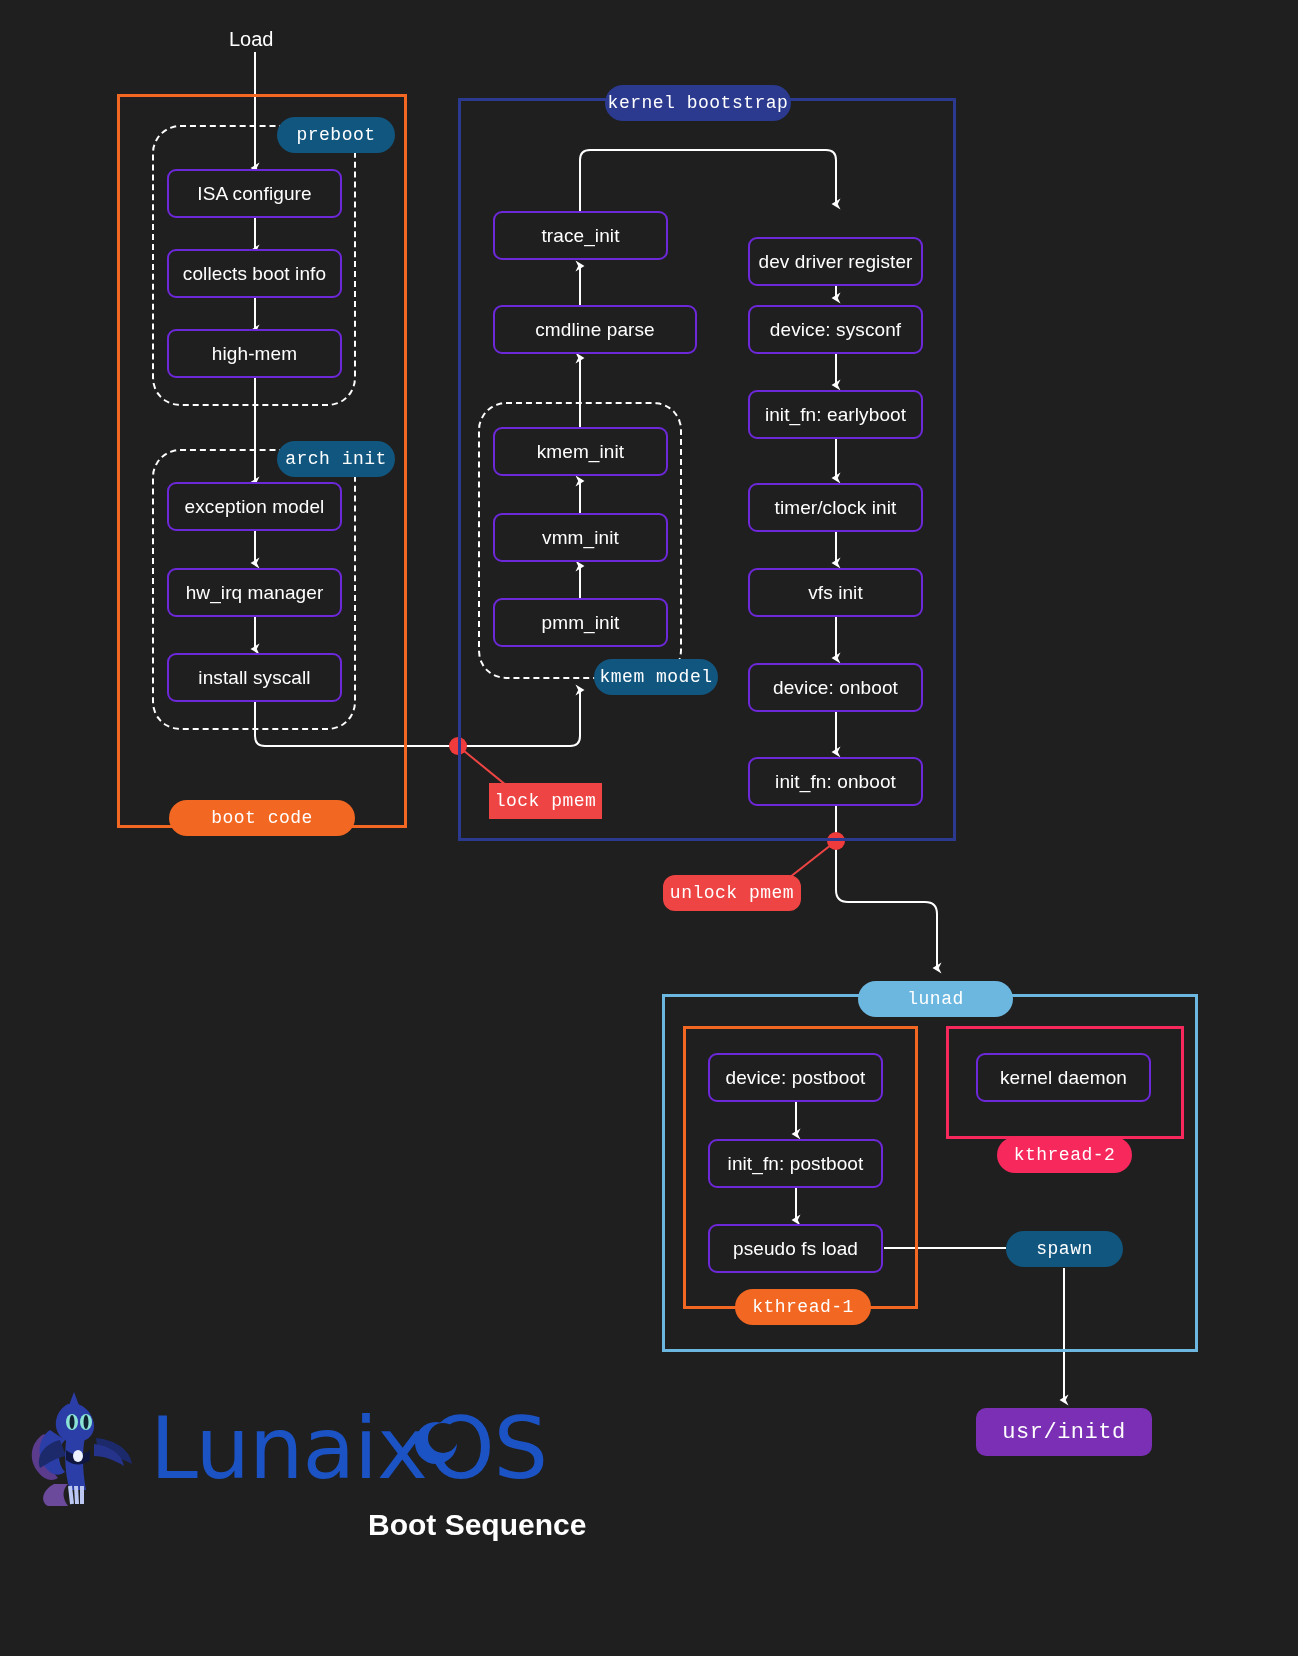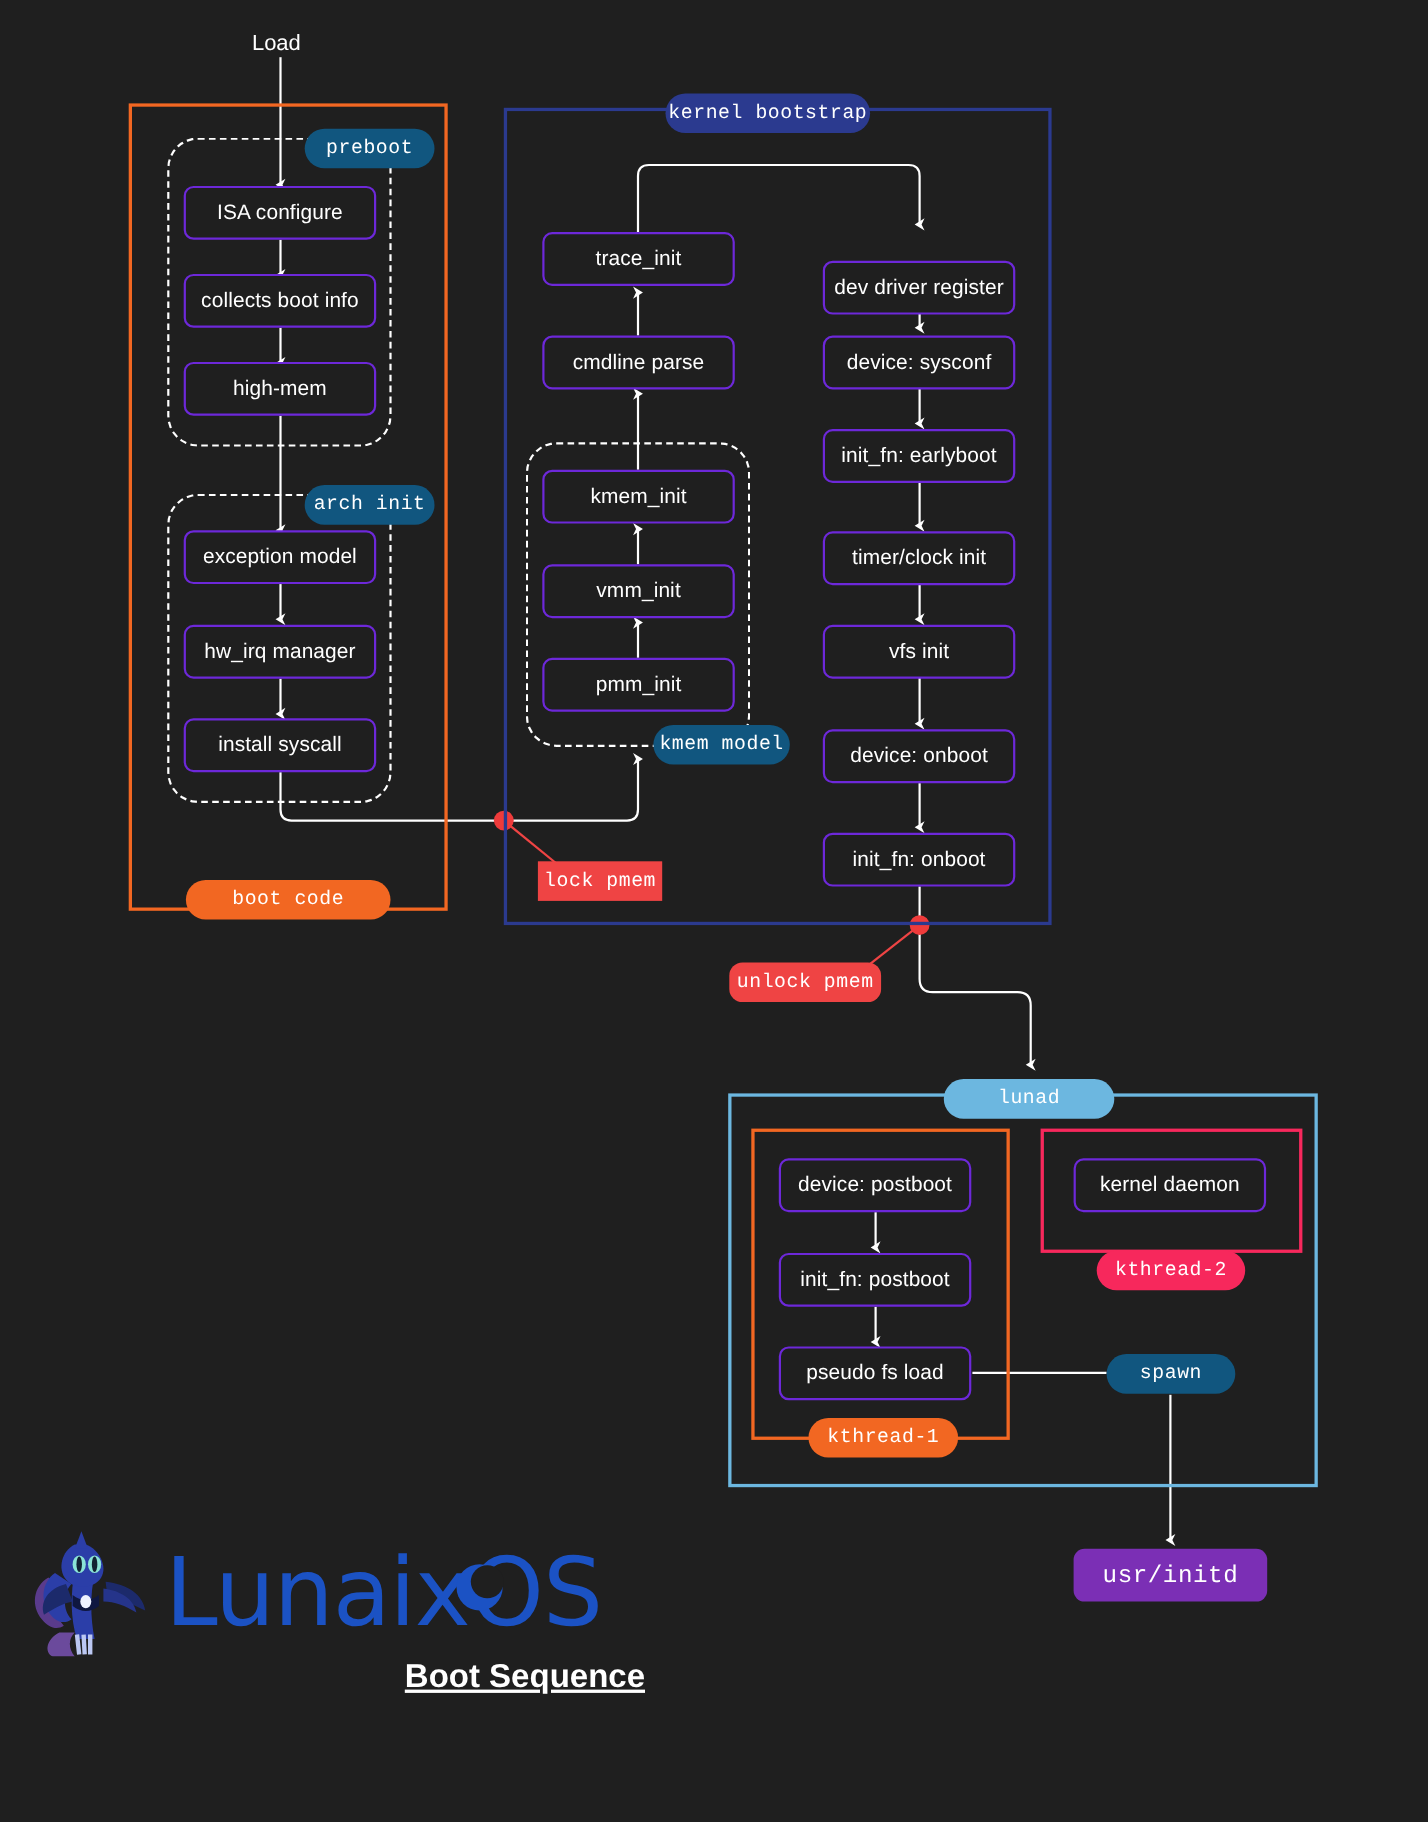--- a/index.html
+++ b/index.html
@@ -113,21 +113,21 @@
   <div class="tag teal" style="left:277px;top:441px;width:118px;">arch init</div>
 
   <div class="node" style="left:167px;top:482px;width:175px;height:49px;">exception model</div>
   <div class="node" style="left:167px;top:568px;width:175px;height:49px;">hw_irq manager</div>
   <div class="node" style="left:167px;top:653px;width:175px;height:49px;">install syscall</div>
 
   <div class="frame solid" style="left:458px;top:98px;width:498px;height:743px;border-color:#2b3a8f;"></div>
   <div class="tag navy" style="left:605px;top:85px;width:186px;">kernel bootstrap</div>
 
   <div class="node" style="left:493px;top:211px;width:175px;height:49px;">trace_init</div>
-  <div class="node" style="left:493px;top:305px;width:175px;height:49px;">cmdline parse</div>
+  <div class="node" style="left:493px;top:305px;width:204px;height:49px;">cmdline parse</div>
 
   <div class="frame dashed" style="left:478px;top:402px;width:204px;height:277px;"></div>
   <div class="tag teal" style="left:594px;top:659px;width:124px;">kmem model</div>
 
   <div class="node" style="left:493px;top:427px;width:175px;height:49px;">kmem_init</div>
   <div class="node" style="left:493px;top:513px;width:175px;height:49px;">vmm_init</div>
   <div class="node" style="left:493px;top:598px;width:175px;height:49px;">pmm_init</div>
 
   <div class="node" style="left:748px;top:211px;width:175px;height:49px;margin-top:26px;">dev driver register</div>
   <div class="node" style="left:748px;top:305px;width:175px;height:49px;">device: sysconf</div>
@@ -186,15 +186,15 @@
   </svg>
 
   <div class="wordmark" style="left:150px;top:1398px;">
     <span>LunaixOS</span>
   </div>
   <svg style="position:absolute;left:398px;top:1405px;width:76px;height:76px;">
     <circle cx="38" cy="38" r="21" fill="#1b52c4"></circle>
     <circle cx="45" cy="33" r="15" fill="#1f1f1f"></circle>
   </svg>
 
-  <div class="subtitle" style="left:368px;top:1508px;text-decoration:underline;">Boot Sequence</div>
+  <div class="subtitle" style="left:368px;top:1508px;">Boot Sequence</div>
 
 </div>
 
 </body></html>

